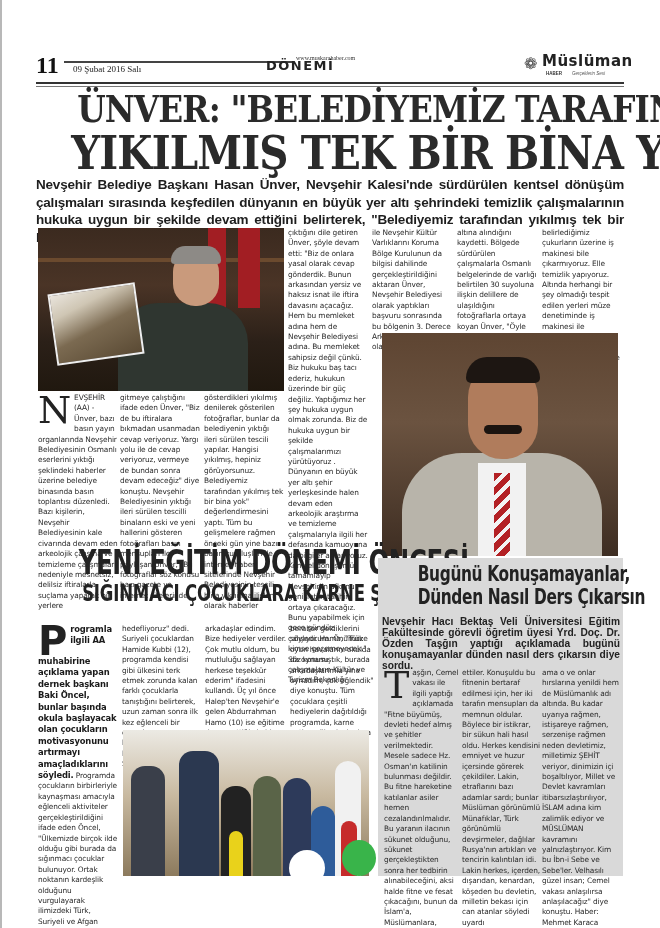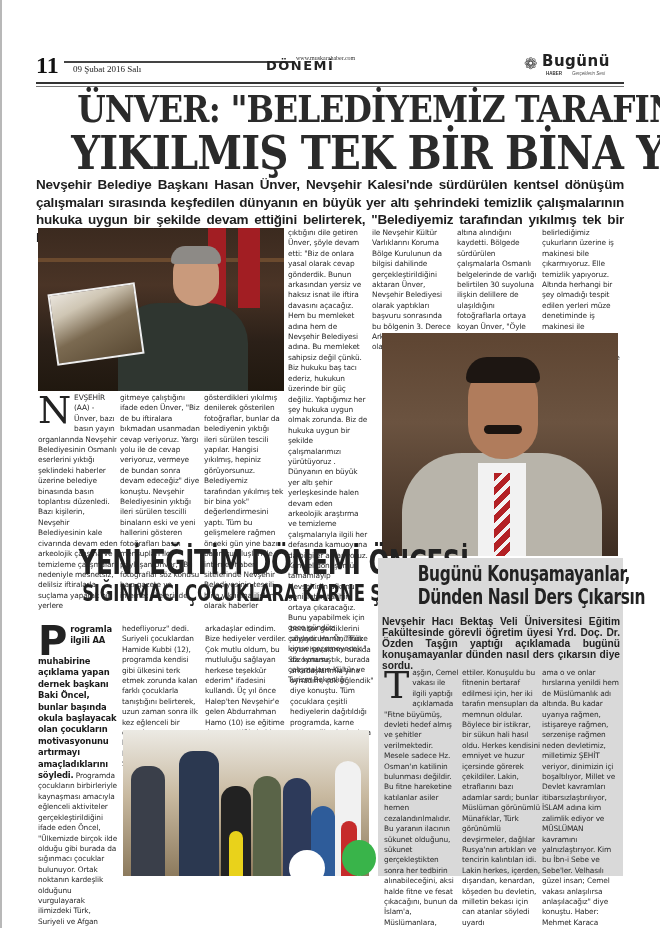--- a/index.html
+++ b/index.html
@@ -72,21 +72,21 @@
 <div class="page-edge"></div>
 
 <div class="hdr">
   <span class="num">11</span>
   <div class="topline"></div>
   <span class="date">09 Şubat 2016 Salı</span>
   <span class="url">www.muskarahaber.com</span>
   <span class="section">DÖNEMİ</span>
   <div class="logo">
     <span class="swirl">❁</span>
-    <span class="brand">Bugünü</span>
+    <span class="brand">Müslüman</span>
     <span class="sub">HABER</span>
     <span class="tag">Gerçeklerin Sesi</span>
   </div>
 </div>
 <div class="rule1"></div>
 <div class="rule2"></div>
 
 <h1 class="headline">
   <span class="l1">ÜNVER: "BELEDİYEMİZ TARAFINDAN</span>
   <span class="l2">YIKILMIŞ TEK BİR BİNA YOK"</span>

